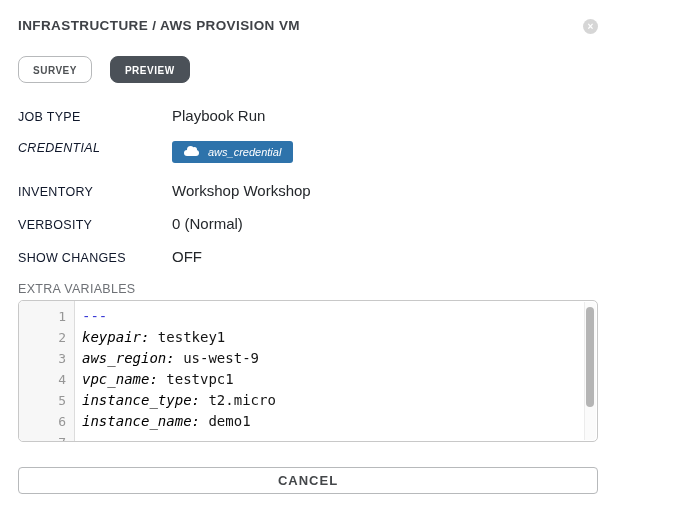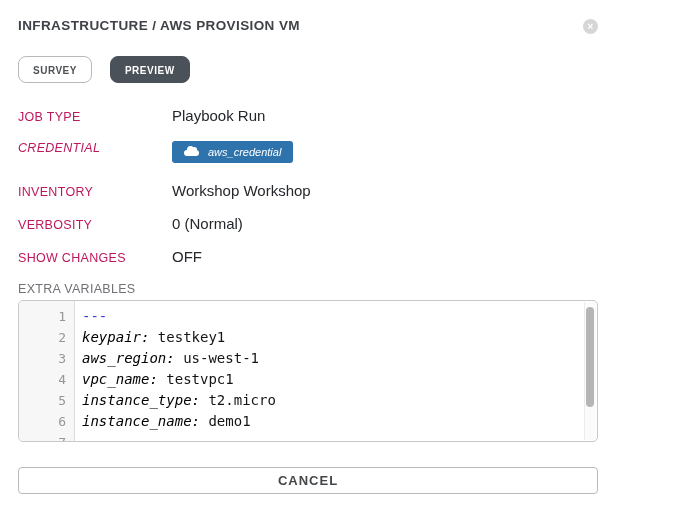--- a/index.html
+++ b/index.html
@@ -17,21 +17,21 @@
   .tabs { margin-top:22px; display:flex; gap:18px; }
   .tab { height:27px; padding:8px 14px; font-size:10px; font-weight:600; letter-spacing:.5px;
     border-radius:8px; border:1px solid #b7b9bb; background:#fff; color:#4f5255; cursor:pointer;
     font-family:"Liberation Sans", sans-serif; }
   .tab.active { background:#4b5158; border-color:#4b5158; color:#fff; }
 
   
   .details { margin-top:25px; }
   .row { display:flex; align-items:baseline; margin-bottom:16px; }
   .row.badge-row { align-items:flex-start; margin-bottom:20px;font-style:italic; }
-  .row-label { width:154px; font-size:12.5px; color:#be185d; letter-spacing:.3px; line-height:15px; }
+  .row-label { width:154px; font-size:12.5px; color:#0f172a; letter-spacing:.3px; line-height:15px; }
   .row-value { font-size:15px; color:#24272b; line-height:15px; }
   .badge { display:inline-flex; align-items:center; height:22px; padding:0 12px; border-radius:3px;
     background:#2e73ab; color:#fff; font-size:11px; cursor:pointer; }
   .cloud { position:relative; width:15px; height:6px; background:#fff; border-radius:3px; margin-right:9px; margin-top:1px; }
   .cloud::before { content:""; position:absolute; left:3px; top:-4px; width:7px; height:7px; background:#fff; border-radius:50%; }
   .cloud::after  { content:""; position:absolute; right:2px; top:-3px; width:5px; height:5px; background:#fff; border-radius:50%; }
 
   
   .xvars-label { margin-top:15px; font-size:12.5px; color:#6e7176; letter-spacing:.3px; line-height:14px; margin-bottom:4px; }
   .editor { position:relative; height:142px; border:1px solid #c8c8c8; border-radius:5px; background:#fff;
@@ -103,21 +103,21 @@
         <div class="code-line">
           <div class="ln">1</div>
           <div class="code"><span class="tok-dash">---</span></div>
         </div>
         <div class="code-line">
           <div class="ln">2</div>
           <div class="code"><span class="tok-key">keypair:</span><span class=""> testkey1</span></div>
         </div>
         <div class="code-line">
           <div class="ln">3</div>
-          <div class="code"><span class="tok-key">aws_region:</span><span class=""> us-west-1</span></div>
+          <div class="code"><span class="tok-key">aws_region:</span><span class=""> us-west-9</span></div>
         </div>
         <div class="code-line">
           <div class="ln">4</div>
           <div class="code"><span class="tok-key">vpc_name:</span><span class=""> testvpc1</span></div>
         </div>
         <div class="code-line">
           <div class="ln">5</div>
           <div class="code"><span class="tok-key">instance_type:</span><span class=""> t2.micro</span></div>
         </div>
         <div class="code-line">

